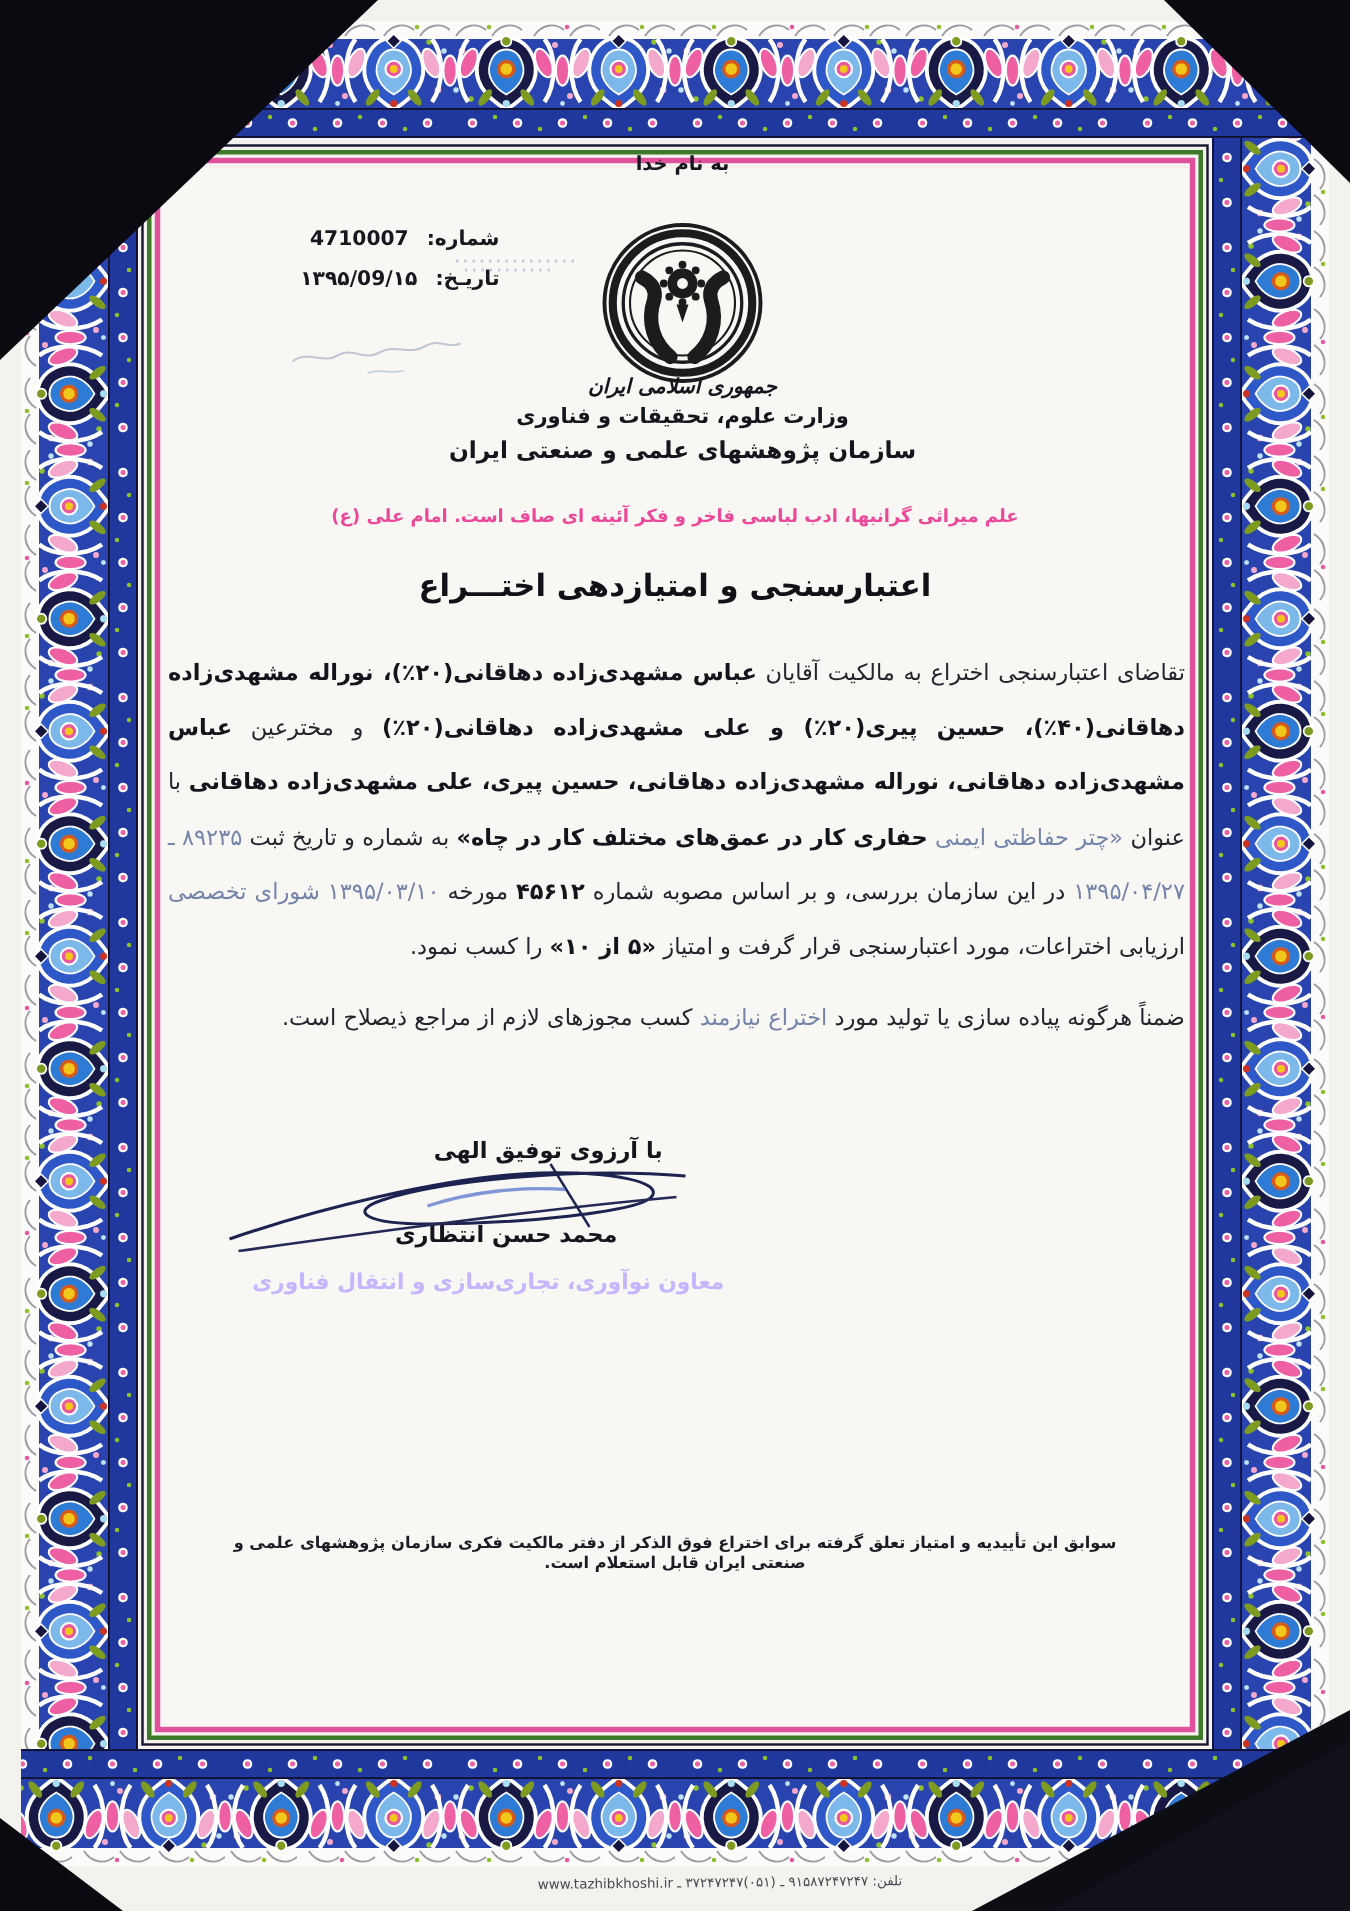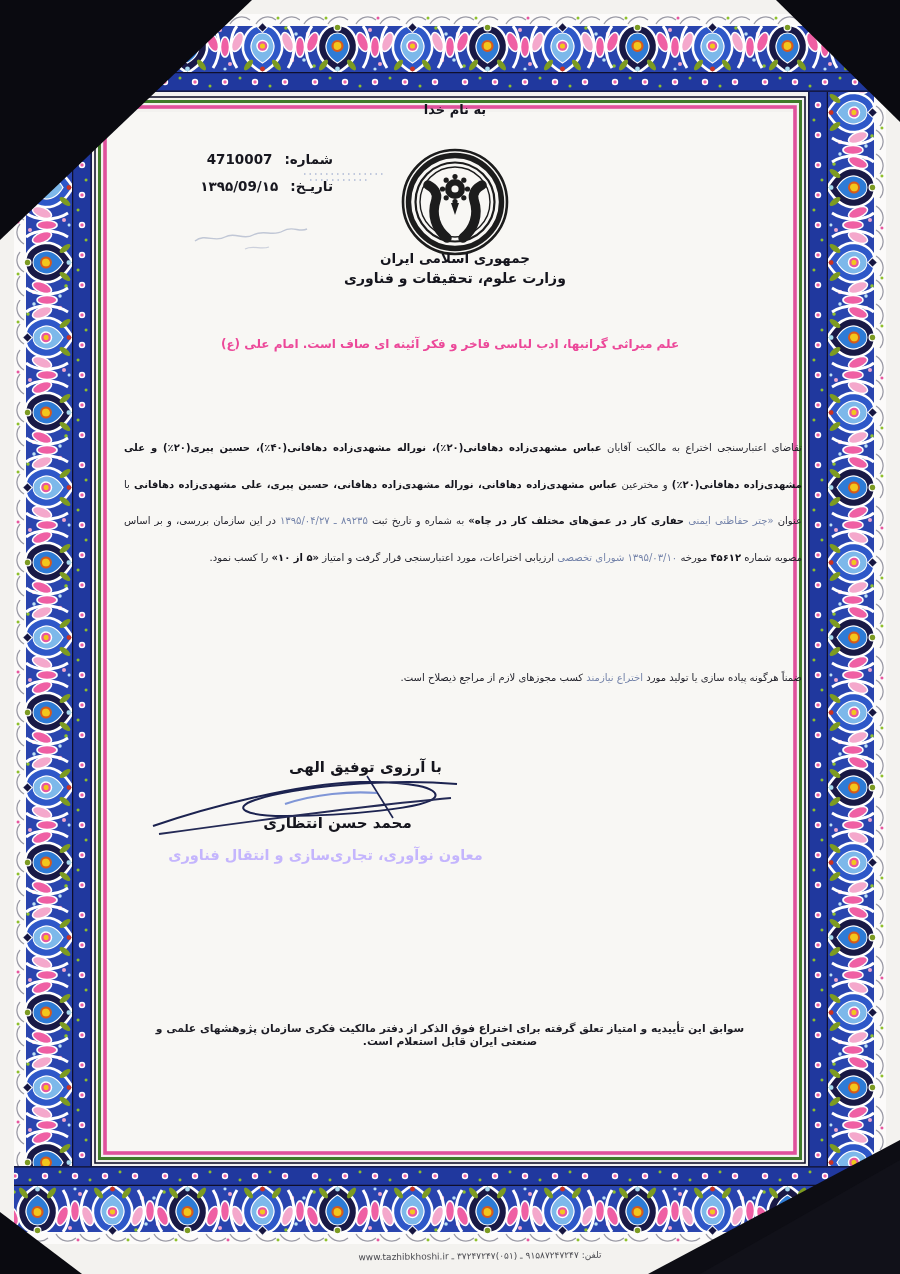--- a/index.html
+++ b/index.html
@@ -9,26 +9,26 @@
   .border-svg{position:absolute;inset:0;z-index:2;}
   .content{position:absolute;inset:0;z-index:3;direction:rtl;color:#1d1d26;}
   .content div{position:absolute;}
   .overlay-svg{position:absolute;inset:0;z-index:5;pointer-events:none;}
 
   .bismillah{left:355px;top:102px;width:200px;text-align:center;font-size:13px;font-weight:700;color:#17171f;}
   .numblock{left:128px;top:146px;width:205px;text-align:right;font-size:13.5px;font-weight:700;line-height:27px;color:#17171f;}
   .numblock .lbl{margin-left:12px;text-align:center;}
   .logo-wrap{left:399px;top:146px;width:112px;height:112px;}
   .orglines{left:270px;top:248px;width:370px;text-align:center;color:#15151d;}
-  .orglines .o1{font-size:13.5px;font-weight:700;line-height:20px;}
+  .orglines .o1{font-size:13.5px;font-weight:700;line-height:20px;font-style:italic;}
   .orglines .o2{font-size:14px;font-weight:700;line-height:21px;}
   .orglines .o3{font-size:15.5px;font-weight:800;line-height:23px;}
   .quote{left:150px;top:337px;width:600px;text-align:center;font-size:12px;font-weight:600;color:#ec4899;}
   .doc-title{left:200px;top:378px;width:500px;text-align:center;font-size:20.5px;font-weight:800;color:#111118;}
-  .para{left:112px;width:678px;text-align:justify;font-size:10px;line-height:36.5px;color:#23232c;margin-left:12px;}
+  .para{left:112px;width:678px;text-align:justify;font-size:15px;line-height:36.5px;color:#23232c;}
   .p1{top:430px;}
   .p2{top:660px;}
   .seg-n{font-weight:500;}
   .seg-b{font-weight:700;color:#14141c;}
   .seg-f{color:#5d6f9d;opacity:.85;font-weight:500;letter-spacing:.4px;}
   .sal{left:258px;top:758px;width:215px;text-align:center;font-size:15px;font-weight:700;color:#15151d;}
   .sig-svg{position:absolute;left:135px;top:764px;z-index:4;}
   .sig-name{left:230px;top:814px;width:215px;text-align:center;font-size:15px;font-weight:700;color:#15151d;}
   .sig-role{left:138px;top:847px;width:375px;text-align:center;font-size:14.5px;font-weight:700;color:#c4b5fd;}
   .footer-note{left:148px;top:1022px;width:604px;text-align:center;font-size:10.8px;font-weight:700;color:#1c1c24;}
@@ -178,24 +178,26 @@
             <circle cx="-8.8" cy="-8.8" r="2.6"></circle>
         </g>
         <circle cy="-13" r="3.6" fill="#f6f5f2"></circle>
         <path d="M-4,1 L4,1 L0,13 Z" fill="#1c1c1c"></path>
       </svg>
     </div>
 
     <div class="orglines">
       <div class="o1" style="position:static">جمهوری اسلامی ایران</div>
       <div class="o2" style="position:static">وزارت علوم، تحقیقات و فناوری</div>
+      <div class="o3" style="position:static">سازمان پژوهشهای علمی و صنعتی ایران</div>
     </div>
 
     <div class="quote">علم میراثی گرانبها، ادب لباسی فاخر و فکر آئینه ای صاف است.  امام علی (ع)</div>
 
+    <div class="doc-title">اعتبارسنجی و امتیازدهی اختـــراع</div>
 
     <div class="para p1"><span class="seg-n">تقاضای اعتبارسنجی اختراع به مالکیت آقایان </span><span class="seg-b">عباس مشهدی‌زاده دهاقانی(۲۰٪)، نوراله مشهدی‌زاده دهاقانی(۴۰٪)، حسین پیری(۲۰٪) و علی مشهدی‌زاده دهاقانی(۲۰٪)</span><span class="seg-n"> و مخترعین </span><span class="seg-b">عباس مشهدی‌زاده دهاقانی، نوراله مشهدی‌زاده دهاقانی، حسین پیری، علی مشهدی‌زاده دهاقانی</span><span class="seg-n"> با عنوان </span><span class="seg-f">«چتر حفاظتی ایمنی </span><span class="seg-b">حفاری کار در عمق‌های مختلف کار در چاه»</span><span class="seg-n"> به شماره و تاریخ ثبت </span><span class="seg-f">۸۹۲۳۵ ـ ۱۳۹۵/۰۴/۲۷</span><span class="seg-n"> در این سازمان بررسی، و بر اساس مصوبه شماره </span><span class="seg-b">۴۵۶۱۲</span><span class="seg-n"> مورخه </span><span class="seg-f">۱۳۹۵/۰۳/۱۰ شورای تخصصی</span><span class="seg-n"> ارزیابی اختراعات، مورد اعتبارسنجی قرار گرفت و امتیاز </span><span class="seg-b">«۵ از ۱۰»</span><span class="seg-n"> را کسب نمود.</span></div>
 
     <div class="para p2"><span class="seg-n">ضمناً هرگونه پیاده سازی یا تولید مورد </span><span class="seg-f">اختراع نیازمند</span><span class="seg-n"> کسب مجوزهای لازم از مراجع ذیصلاح است.</span></div>
 
     <div class="sal">با آرزوی توفیق الهی</div>
     <div class="sig-name">محمد حسن انتظاری</div>
     <div class="sig-role">معاون نوآوری، تجاری‌سازی و انتقال فناوری</div>
 
     <div class="footer-note">سوابق این تأییدیه و امتیاز تعلق گرفته برای اختراع فوق الذکر از دفتر مالکیت فکری سازمان پژوهشهای علمی و صنعتی ایران قابل استعلام است.</div>

